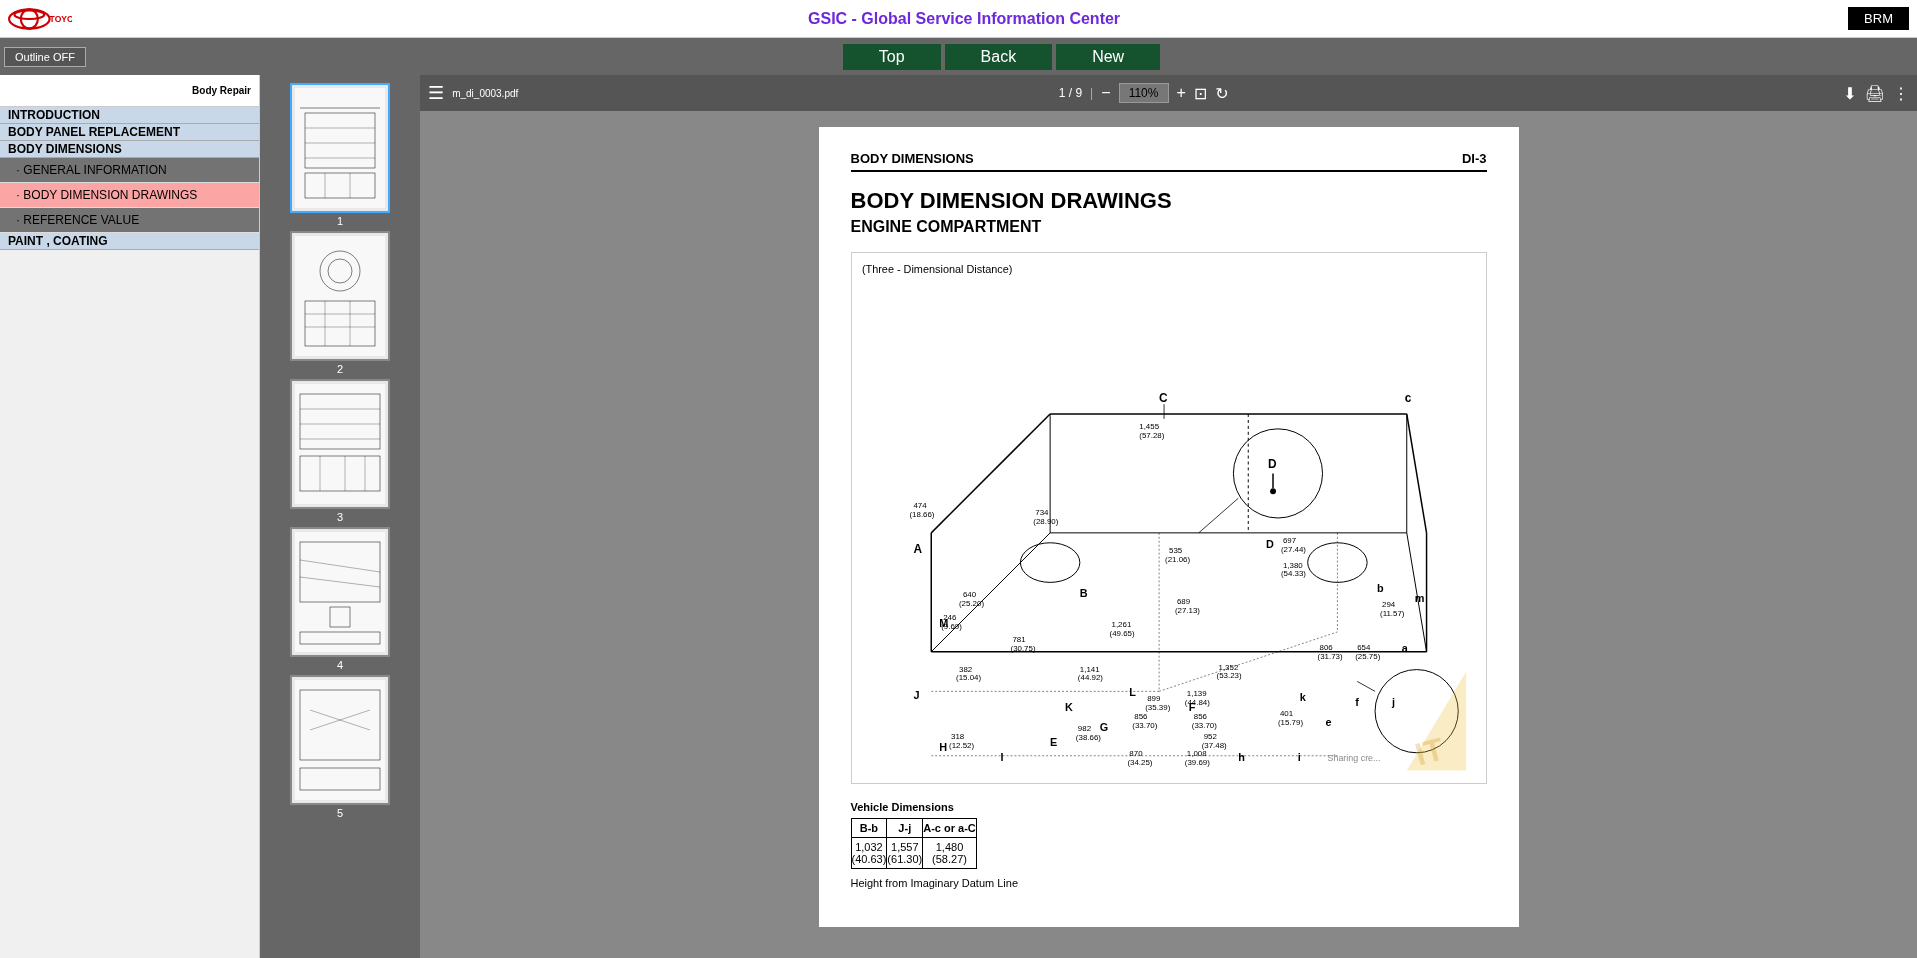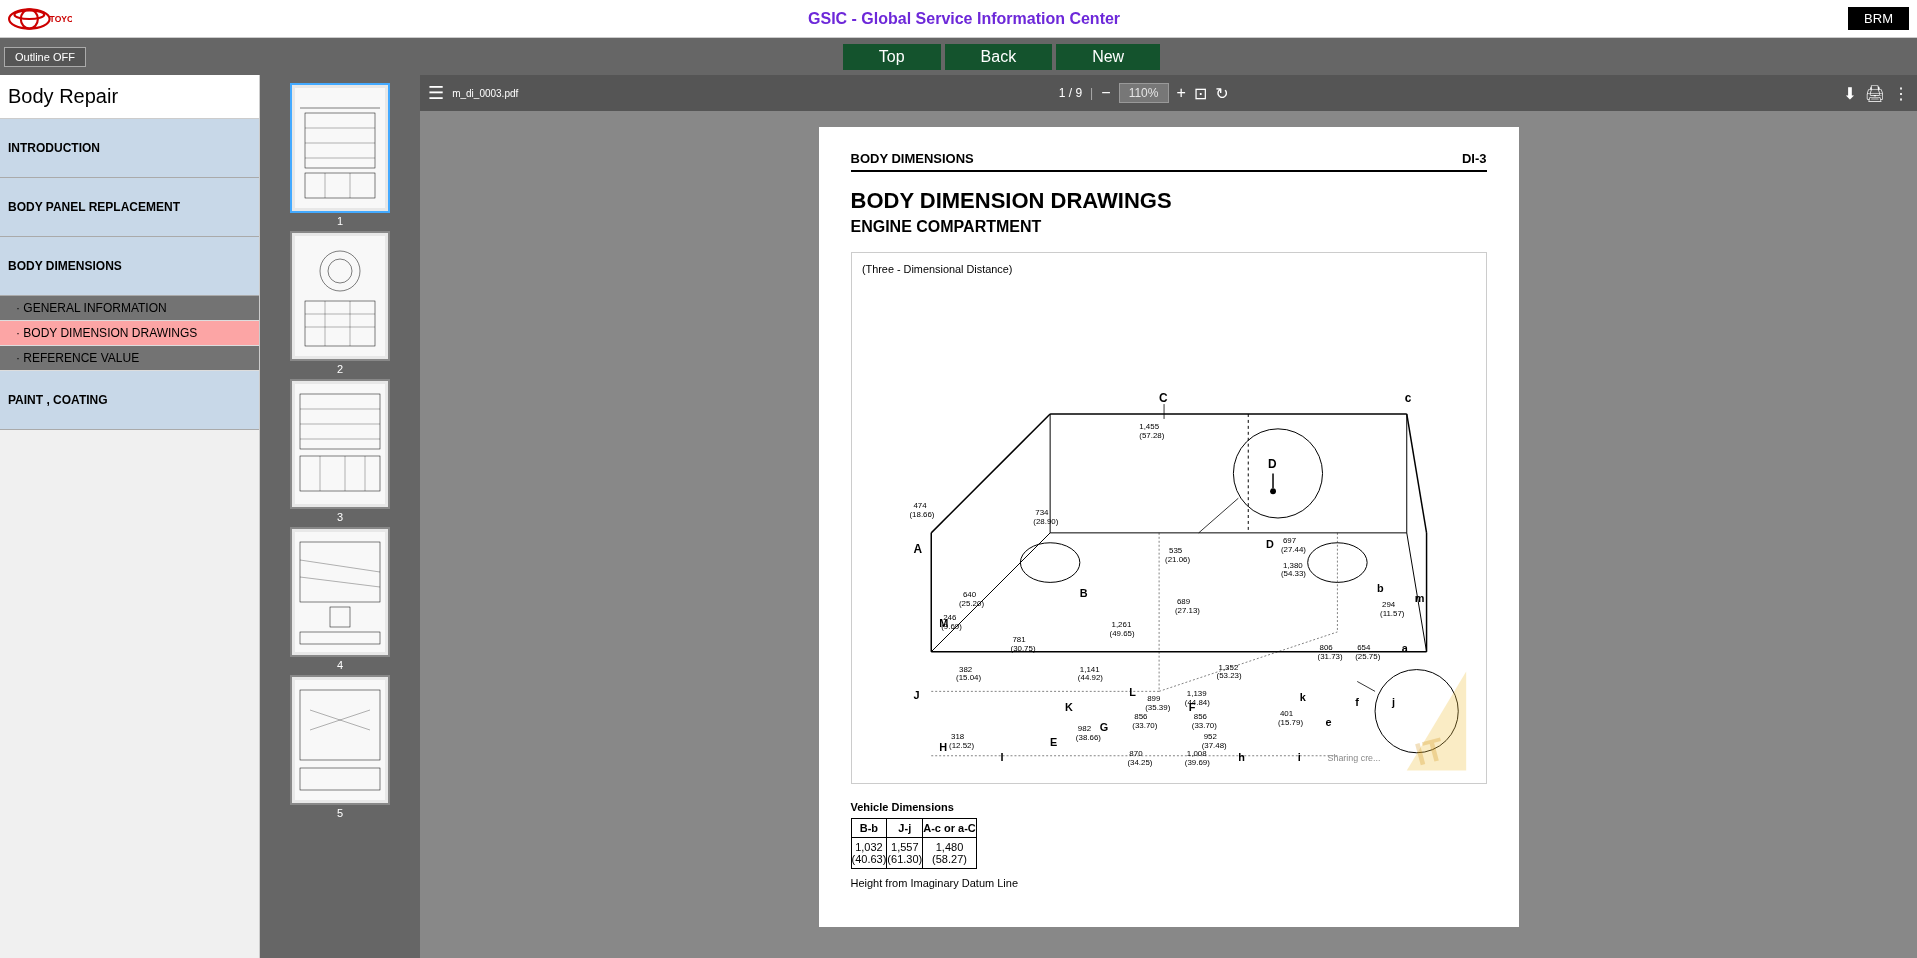--- a/index.html
+++ b/index.html
@@ -34,24 +34,24 @@
     .nav-spacer2 { flex: 1; }
 
     
     #main { display: flex; flex: 1; overflow: hidden; }
 
     
     #sidebar {
       width: 260px; background: #f0f0f0; flex-shrink: 0; display: flex; flex-direction: column; overflow-y: auto; border-right: 1px solid #ccc;
     }
     #sidebar-title {
-      background: #fff; padding: 10px 8px; font-size: 20px; font-weight: normal; border-bottom: 1px solid #ccc; text-align: left;
+      background: #fff; padding: 10px 8px; font-size: 10px; font-weight: bold; border-bottom: 1px solid #ccc; text-align: right;
     }
     .sidebar-section {
-      background: #c8d8e8; padding: 22px 8px; font-size: 12px; font-weight: bold; cursor: pointer; border-bottom: 1px solid #aaa;
+      background: #c8d8e8; padding: 1px 8px; font-size: 12px; font-weight: bold; cursor: pointer; border-bottom: 1px solid #aaa;
     }
     .sidebar-item {
       padding: 5px 8px 5px 16px; font-size: 12px; cursor: pointer; border-bottom: 1px solid #ddd; background: #737373;
     }
     .sidebar-item.active { background: #fca5a5; }
 
     
     #thumb-panel {
       width: 160px; background: #666; flex-shrink: 0; overflow-y: auto; display: flex; flex-direction: column; align-items: center; padding: 8px 0; gap: 4px;
     }
@@ -72,21 +72,21 @@
     
     #pdf-viewer { flex: 1; display: flex; flex-direction: column; background: #888; overflow: hidden; }
     #pdf-toolbar {
       background: #555; display: flex; align-items: center; padding: 4px 8px; gap: 8px; flex-shrink: 0; height: 36px;
     }
     #pdf-toolbar .menu-icon { color: #fff; font-size: 18px; cursor: pointer; }
     #pdf-filename { color: #fff; font-size: 10px; flex: 1; }
     #pdf-pages { color: #fff; font-size: 12px; }
     #pdf-sep { color: #aaa; }
     #pdf-zoom-out, #pdf-zoom-in { color: #fff; background: none; border: none; font-size: 16px; cursor: pointer; }
-    #pdf-zoom-level { background: #777; color: #e5e5e5; border: 1px solid #999; padding: 2px 6px; font-size: 12px; width: 50px; text-align: center; }
+    #pdf-zoom-level { background: #777; color: #000000; border: 1px solid #999; padding: 2px 6px; font-size: 12px; width: 50px; text-align: center; }
     .pdf-tool-btn { background: none; border: none; color: #fff; font-size: 16px; cursor: pointer; }
     #pdf-content { flex: 1; overflow-y: auto; background: #888; display: flex; justify-content: center; align-items: flex-start; padding: 16px; }
     #pdf-page { background: #fff; width: 700px; min-height: 800px; padding: 24px 32px; position: relative; }
     .page-header { display: flex; justify-content: space-between; border-bottom: 2px solid #000; padding-bottom: 4px; margin-bottom: 16px; font-size: 13px; font-weight: bold; }
     .page-section-title { font-size: 22px; font-weight: bold; margin-bottom: 4px; }
     .page-section-sub { font-size: 16px; font-weight: bold; margin-bottom: 16px; }
     #drawing-area { border: 1px solid #ccc; width: 100%; min-height: 520px; position: relative; overflow: hidden; }
     .table-area { margin-top: 16px; }
     table { border-collapse: collapse; font-size: 11px; }
     table td, table th { border: 1px solid #000; padding: 3px 0; text-align: center; }

